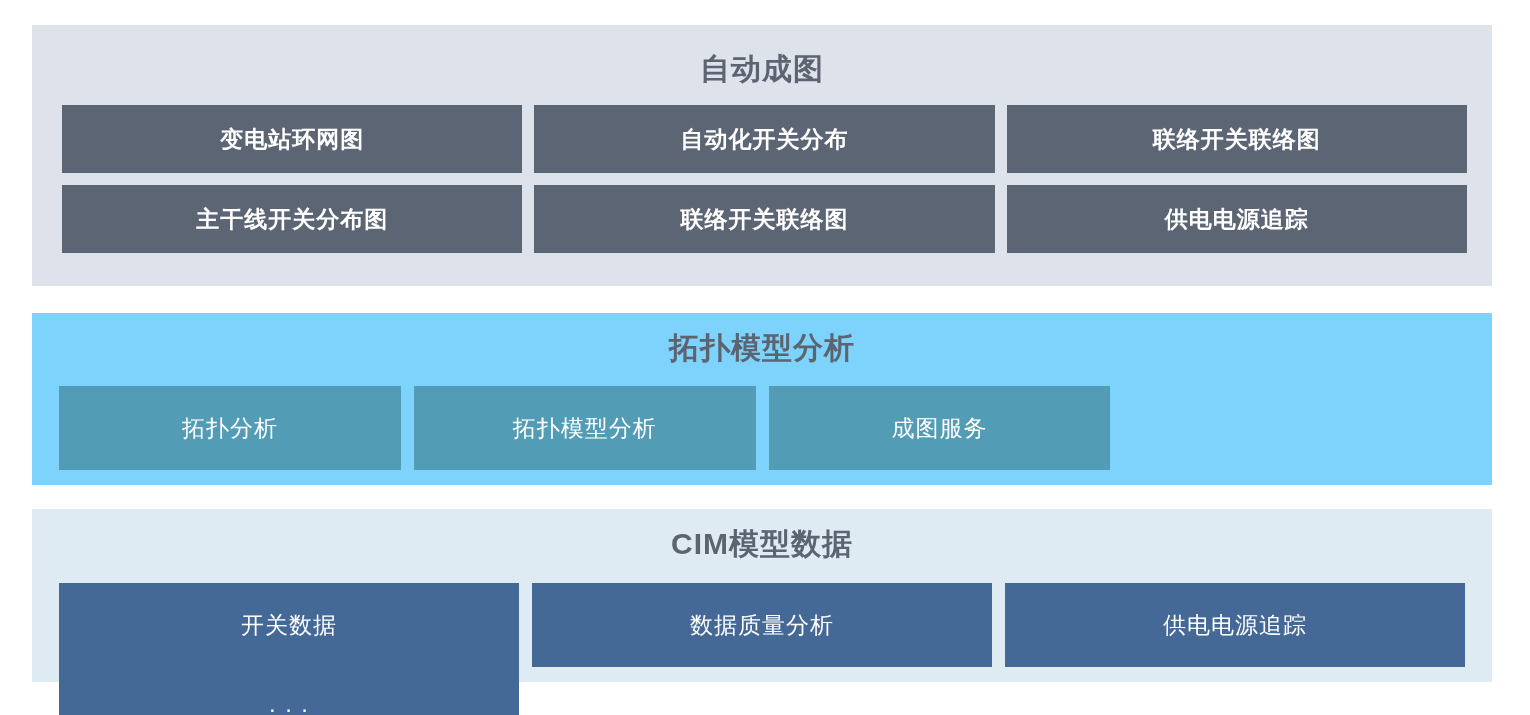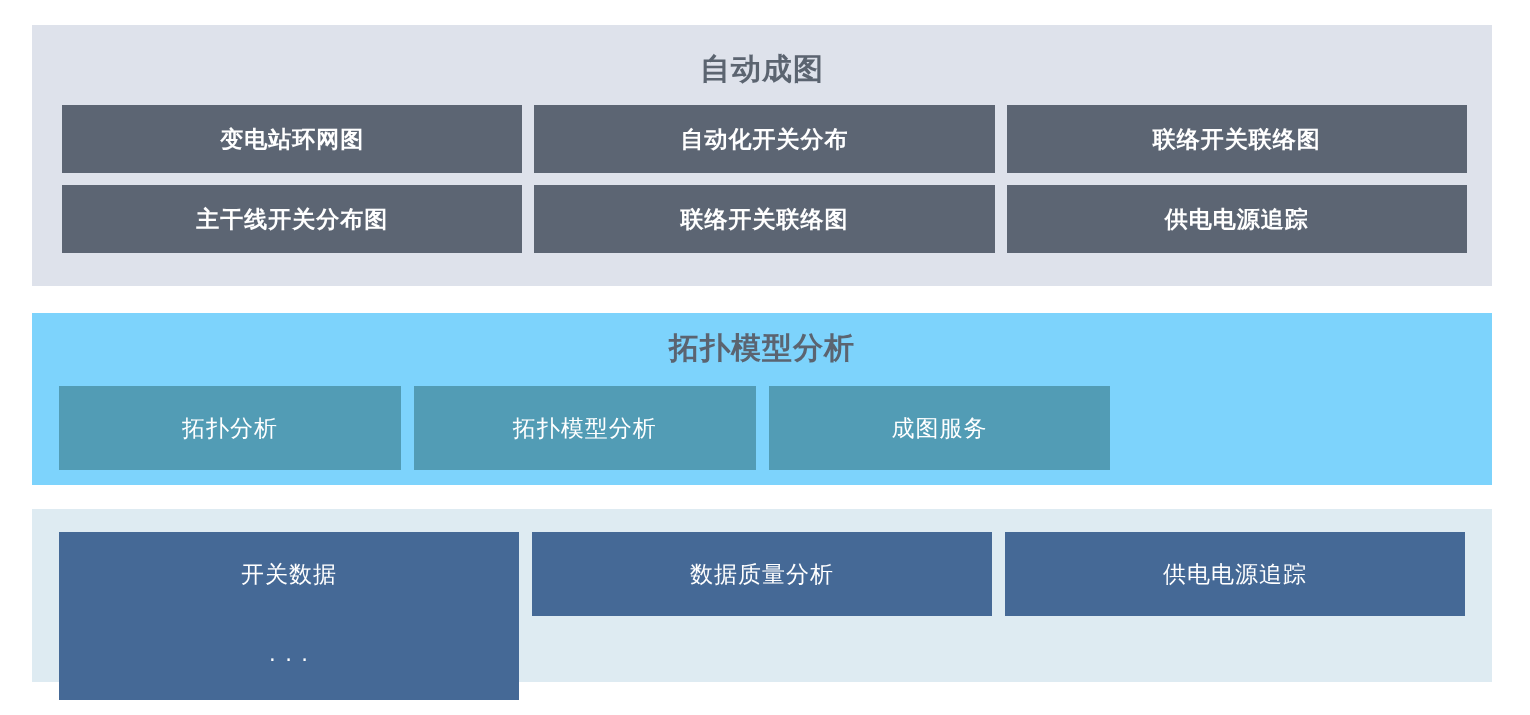--- a/index.html
+++ b/index.html
@@ -105,20 +105,21 @@
   <section class="layer layer-middle">
     <div class="layer-title">拓扑模型分析</div>
     <div class="btn-grid">
       <div class="block">拓扑分析</div>
       <div class="block">拓扑模型分析</div>
       <div class="block">成图服务</div>
     </div>
   </section>
 
   <section class="layer layer-bottom">
+    <div class="layer-title">CIM模型数据</div>
     <div class="btn-grid">
       <div class="block">开关数据</div>
       <div class="block">数据质量分析</div>
       <div class="block">供电电源追踪</div>
       <div class="block">· · ·</div>
     </div>
   </section>
 
 </div>
 

